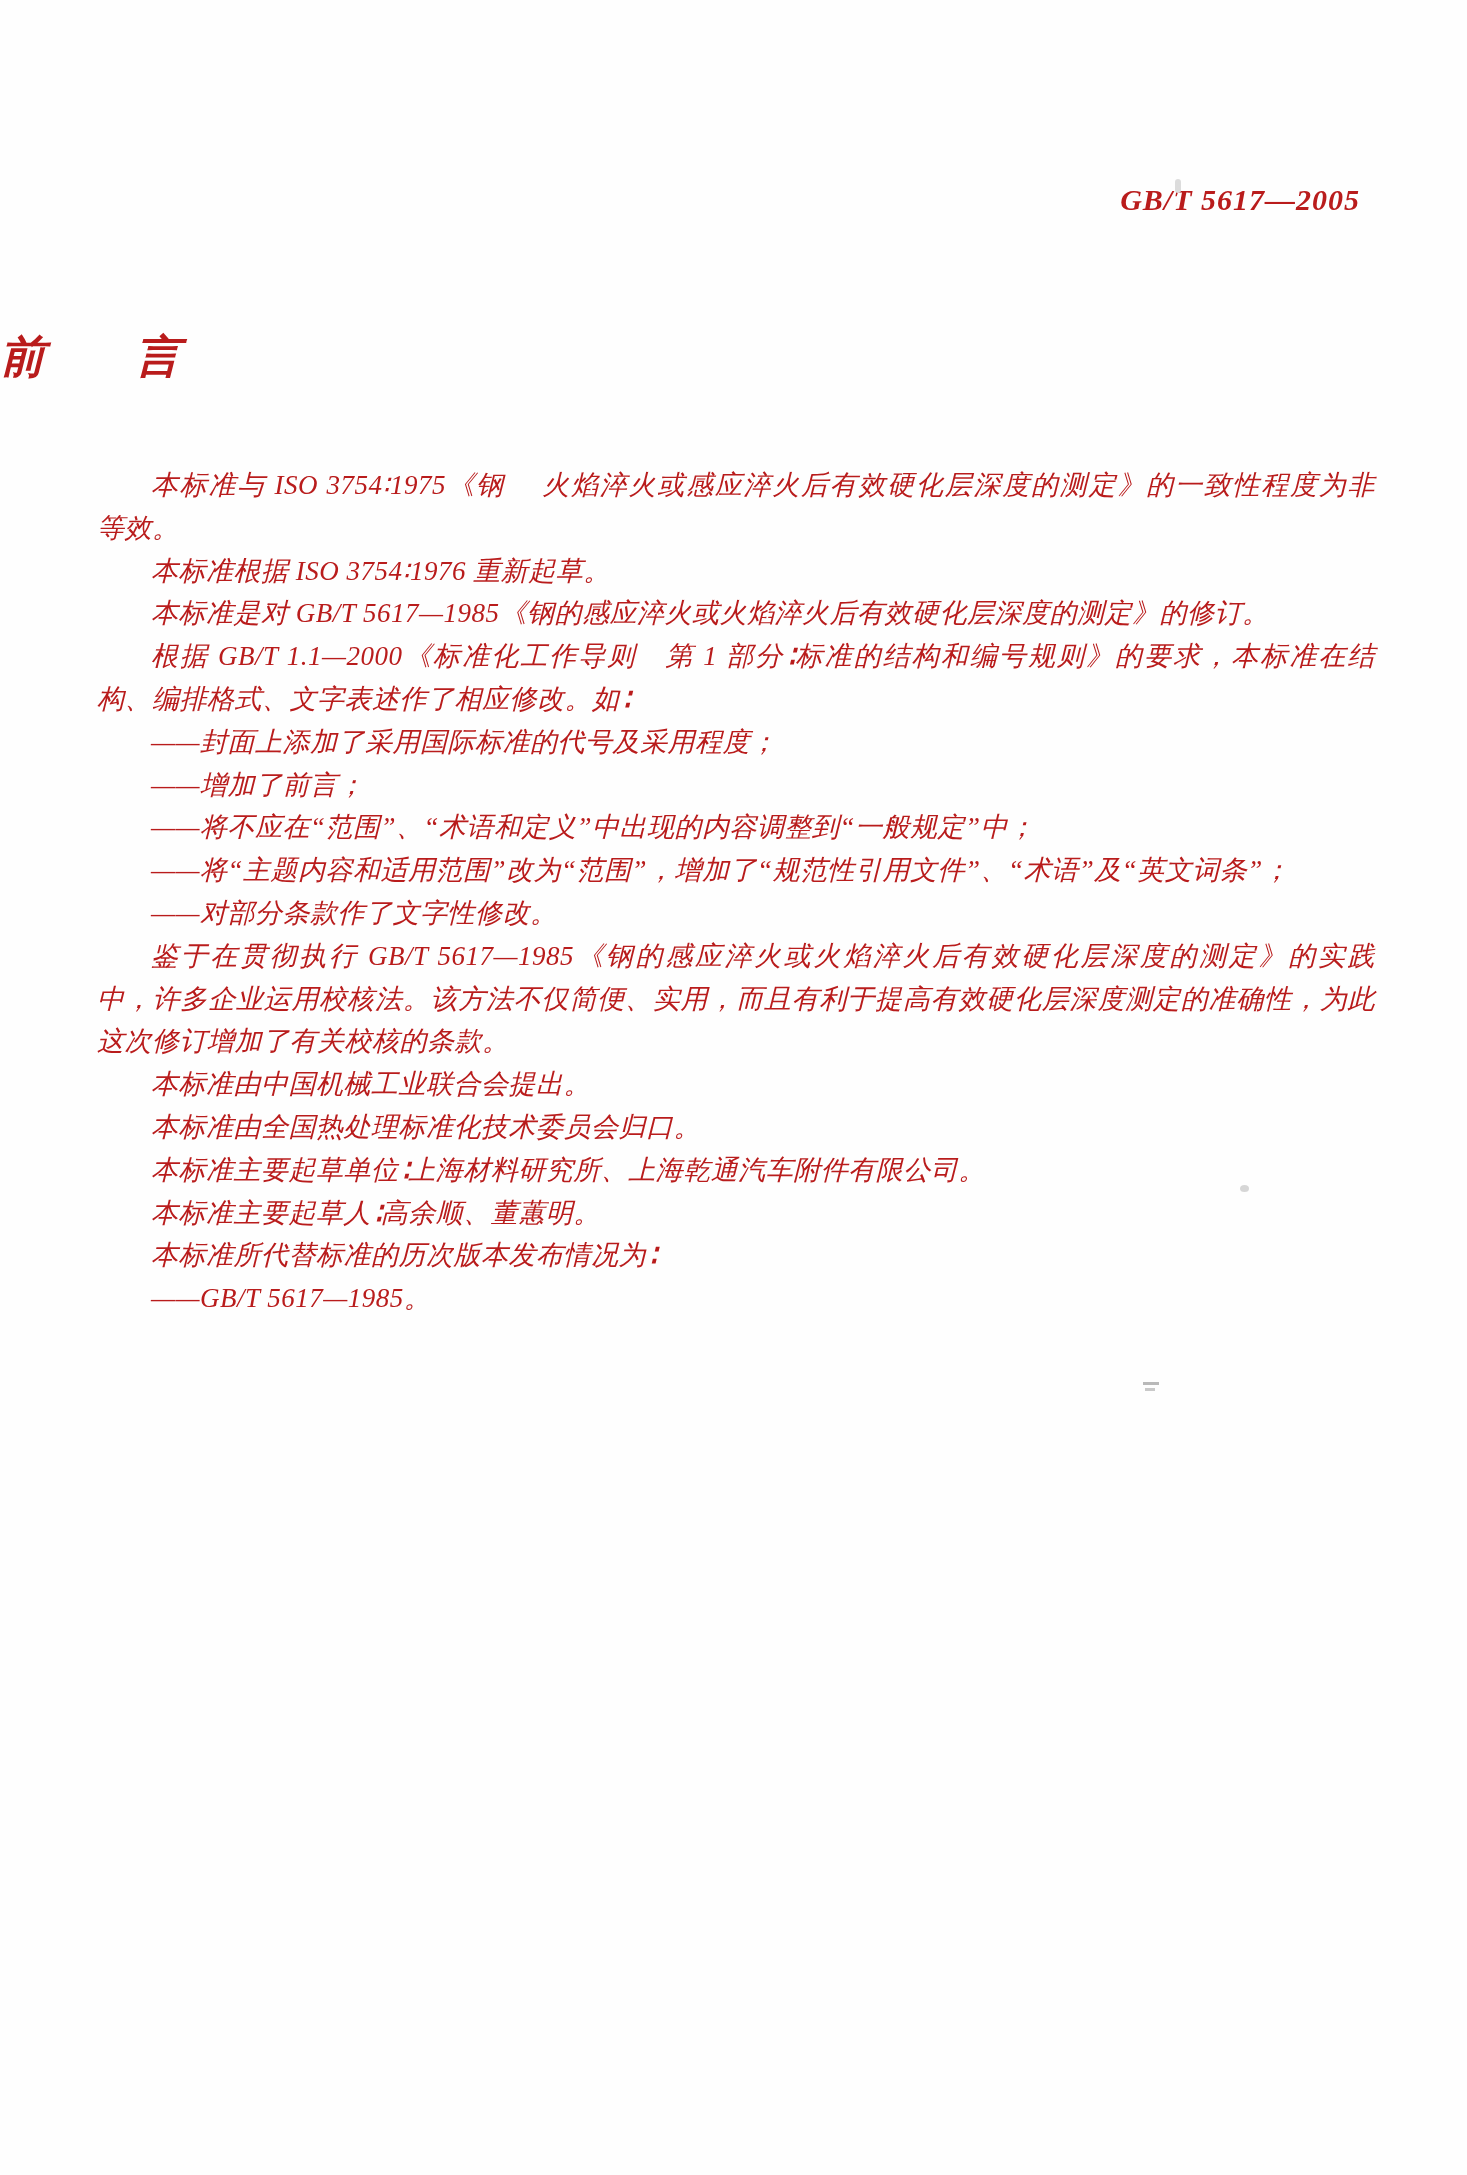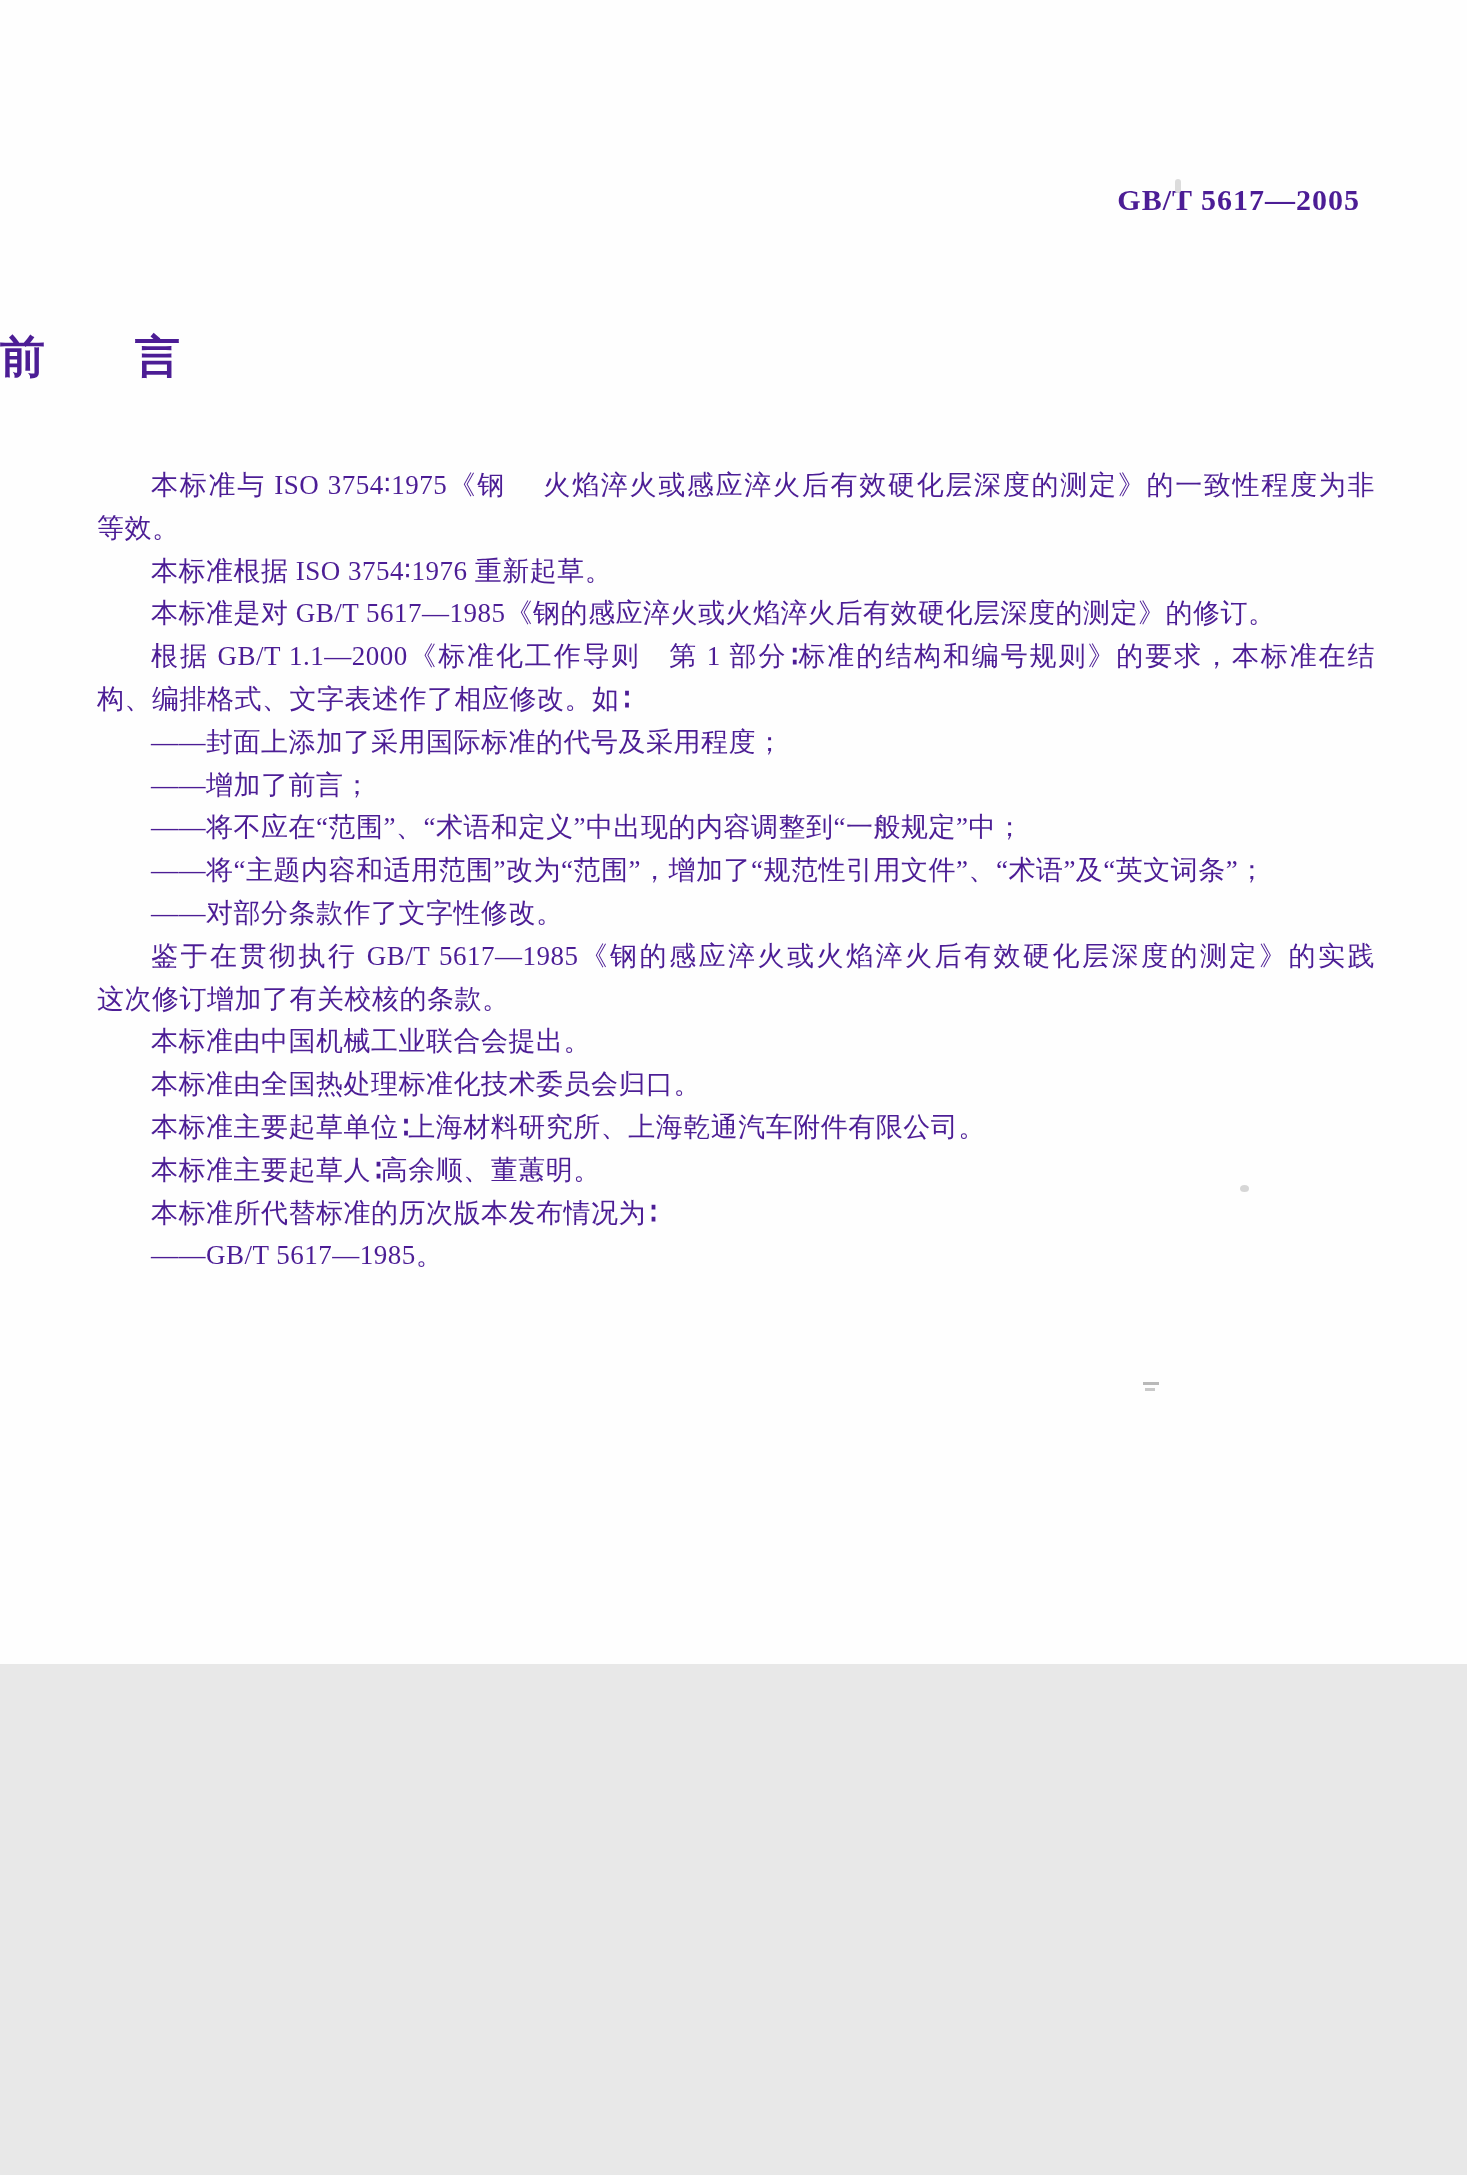--- a/index.html
+++ b/index.html
@@ -1,24 +1,25 @@
 <!DOCTYPE html>
 <html><head>
 <meta charset="utf-8">
 <style>
   html, body { margin: 0; padding: 0; background: #e8e8e8; }
   .page {
     position: relative;
     width: 1467px;
-    height: 1664px;
+    height: 2175px;
     margin: 0 auto;
     background: #fefefe;
     overflow: hidden;
     font-family: "Liberation Serif", "DejaVu Serif", serif;
-    color: #4c1d95;
+    color: #b91c1c;
+    font-style: italic;
   }
   .doc-number {
     position: absolute;
     top: 183px;
     right: 107px;
     font-family: "Liberation Serif", "DejaVu Serif", serif;
     font-size: 30px;
     font-weight: bold;
     letter-spacing: 1px;
     white-space: nowrap;
@@ -82,20 +83,21 @@
     <div class="line ind">本标准根据 ISO 3754∶1976 重新起草。</div>
     <div class="line ind">本标准是对 GB/T 5617—1985《钢的感应淬火或火焰淬火后有效硬化层深度的测定》的修订。</div>
     <div class="line ind j">根据 GB/T 1.1—2000《标准化工作导则　第 1 部分∶标准的结构和编号规则》的要求，本标准在结</div>
     <div class="line">构、编排格式、文字表述作了相应修改。如∶</div>
     <div class="line ind">——封面上添加了采用国际标准的代号及采用程度；</div>
     <div class="line ind">——增加了前言；</div>
     <div class="line ind">——将不应在“范围”、“术语和定义”中出现的内容调整到“一般规定”中；</div>
     <div class="line ind">——将“主题内容和适用范围”改为“范围”，增加了“规范性引用文件”、“术语”及“英文词条”；</div>
     <div class="line ind">——对部分条款作了文字性修改。</div>
     <div class="line ind j">鉴于在贯彻执行 GB/T 5617—1985《钢的感应淬火或火焰淬火后有效硬化层深度的测定》的实践</div>
+    <div class="line j">中，许多企业运用校核法。该方法不仅简便、实用，而且有利于提高有效硬化层深度测定的准确性，为此</div>
     <div class="line">这次修订增加了有关校核的条款。</div>
     <div class="line ind">本标准由中国机械工业联合会提出。</div>
     <div class="line ind">本标准由全国热处理标准化技术委员会归口。</div>
     <div class="line ind">本标准主要起草单位∶上海材料研究所、上海乾通汽车附件有限公司。</div>
     <div class="line ind">本标准主要起草人∶高余顺、董蕙明。</div>
     <div class="line ind">本标准所代替标准的历次版本发布情况为∶</div>
     <div class="line ind">——GB/T 5617—1985。</div>
   </div>
 
   <div class="artifact artifact-smudge"></div>

